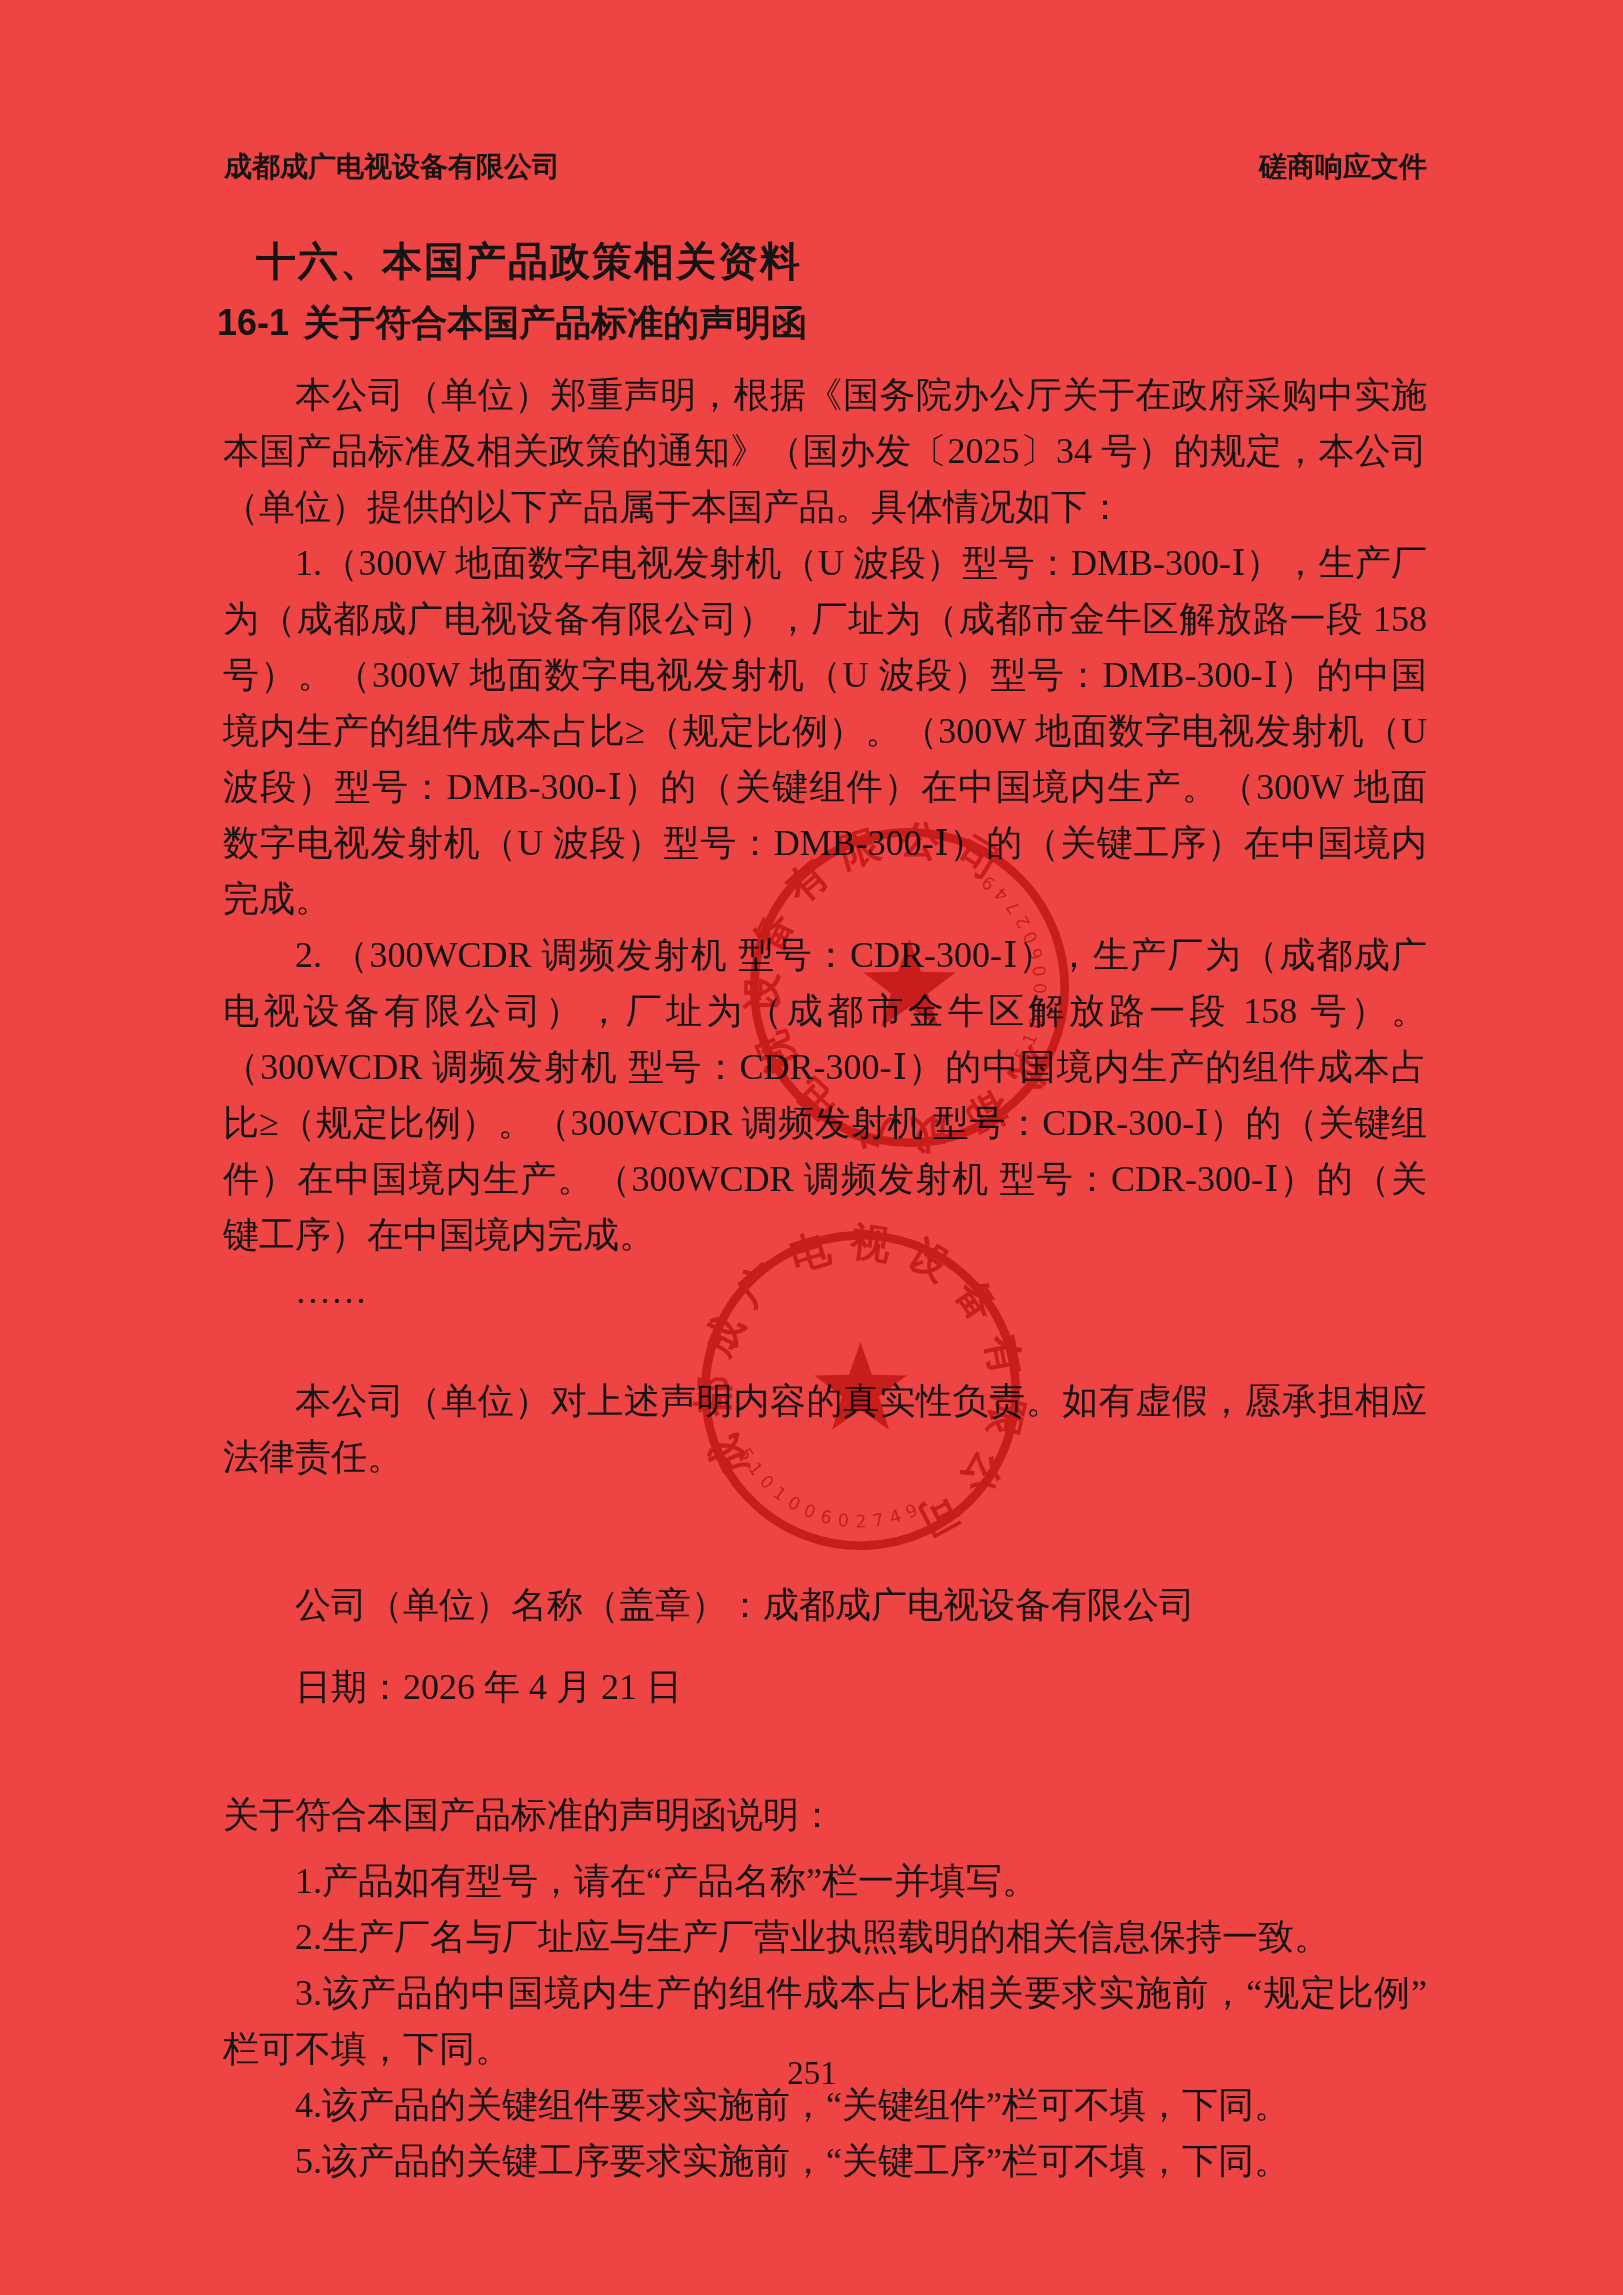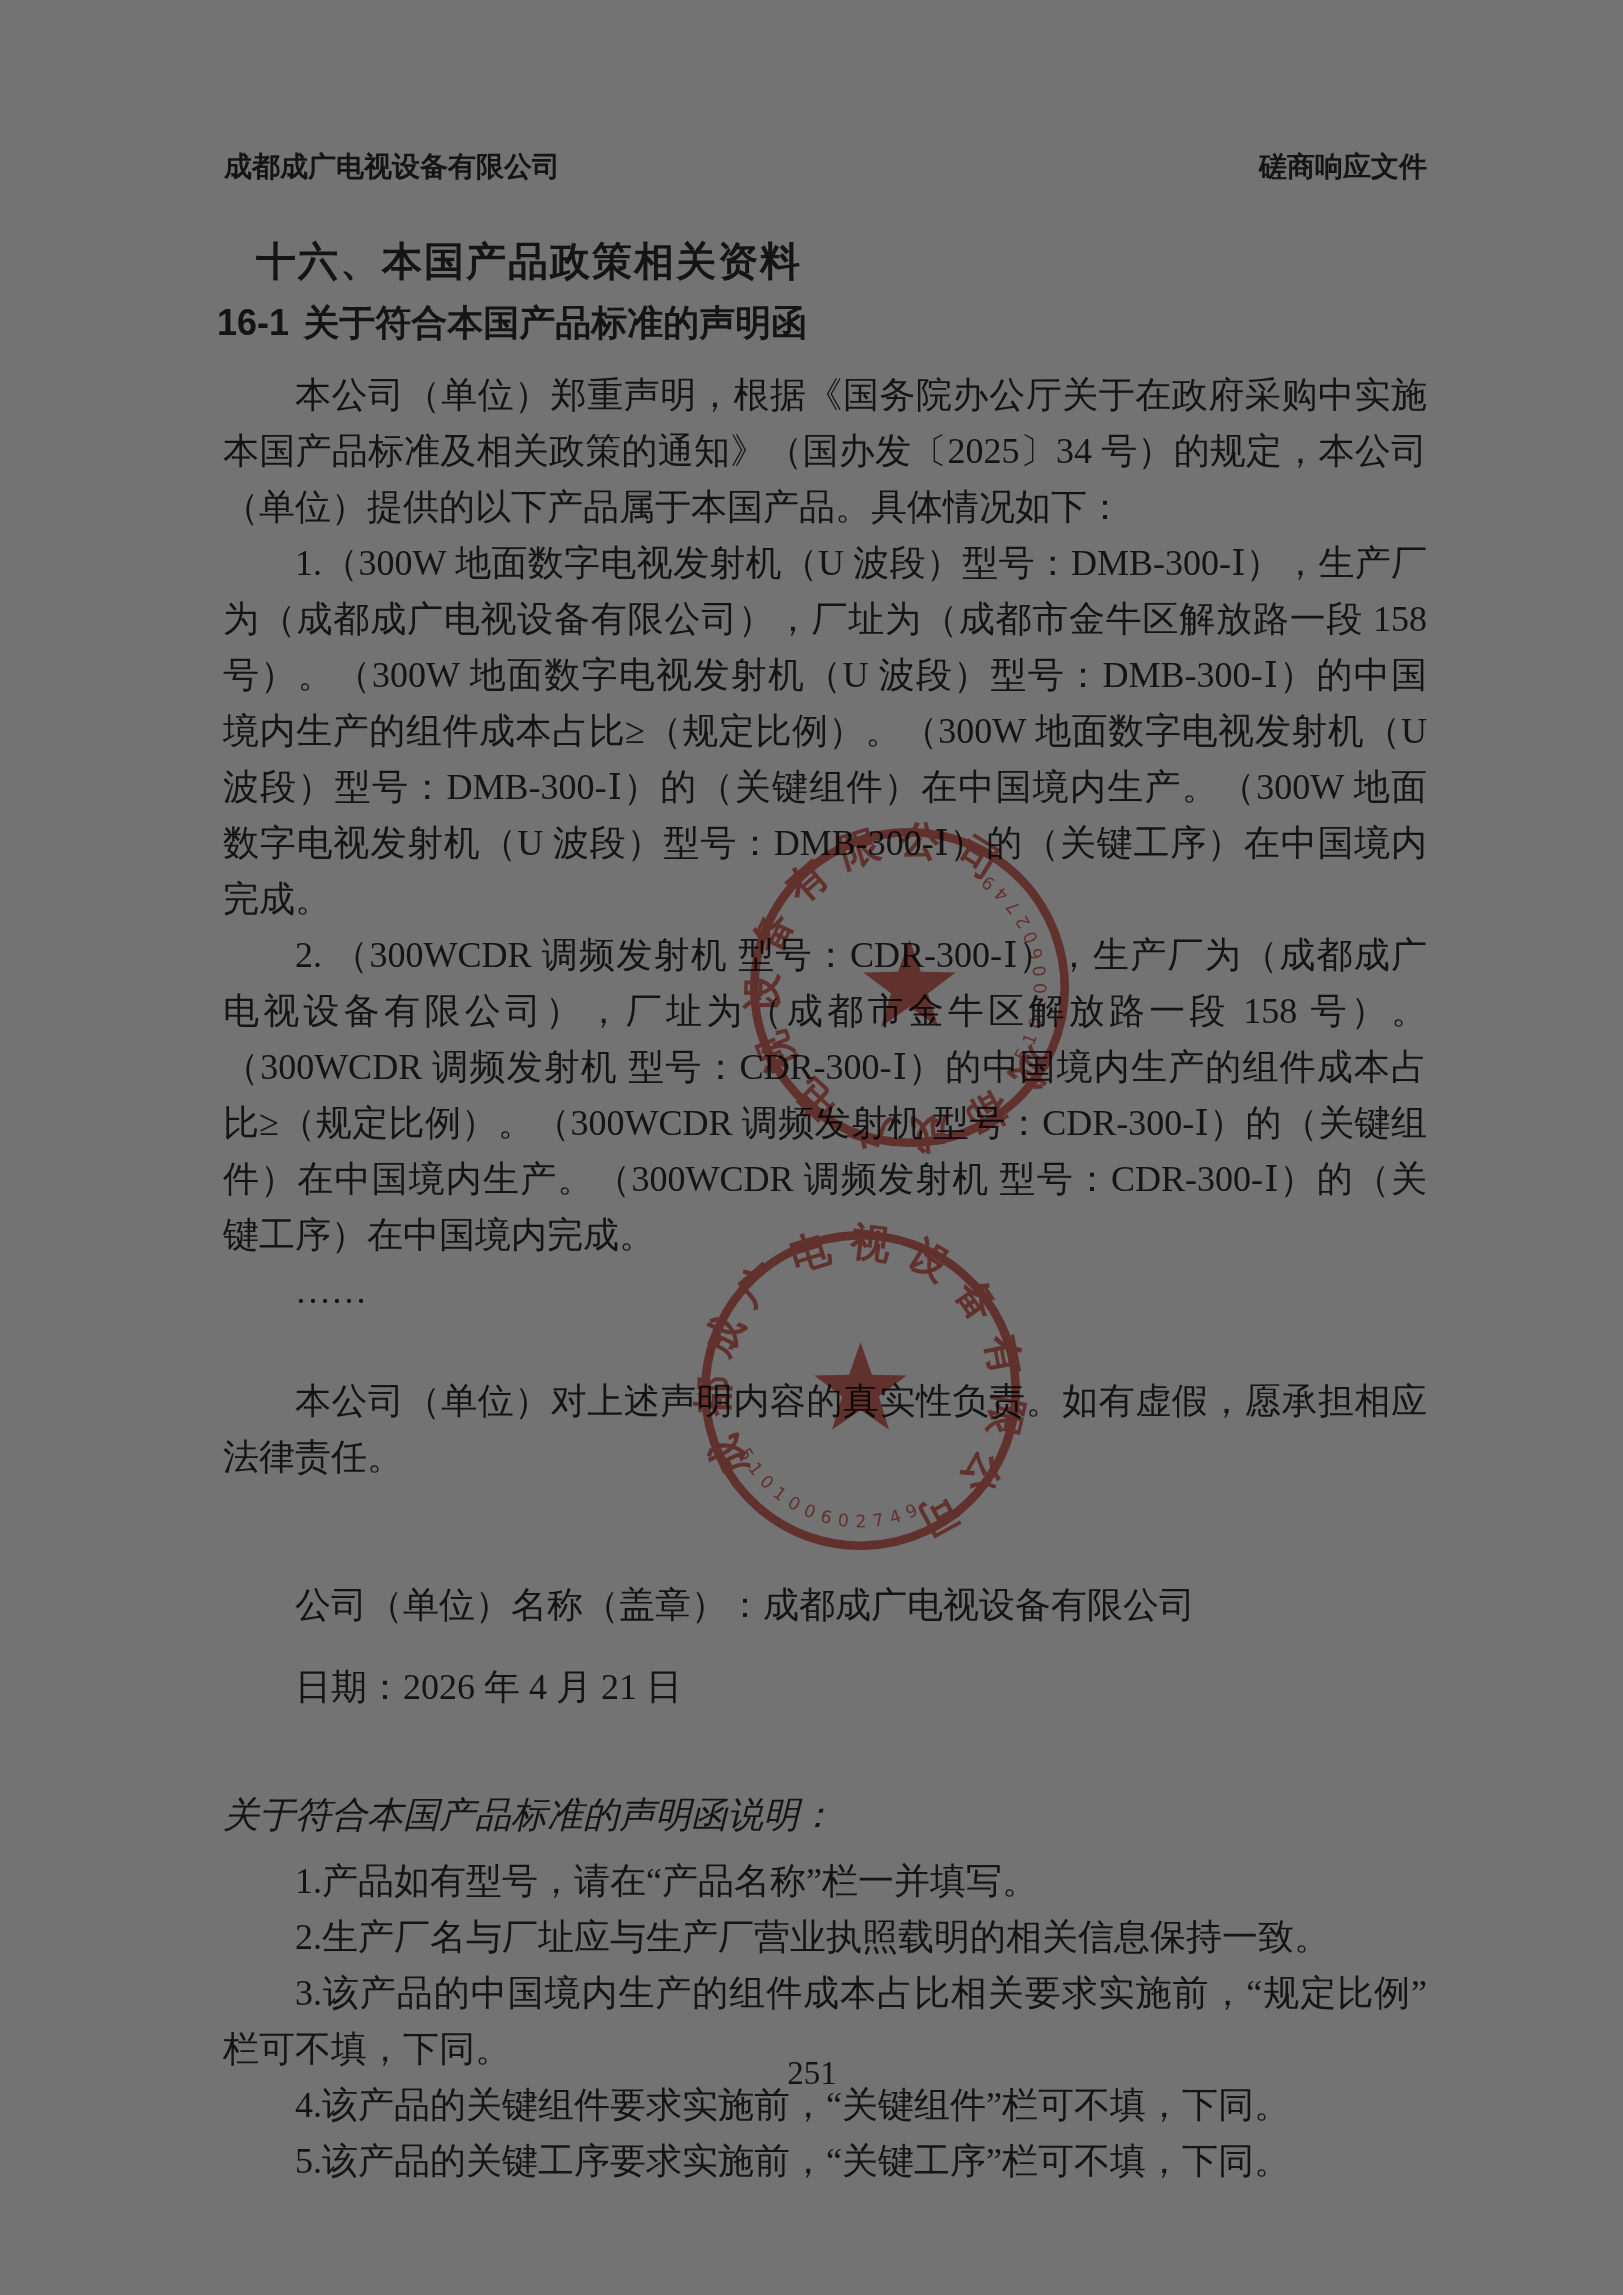--- a/index.html
+++ b/index.html
@@ -1,20 +1,20 @@
 <!DOCTYPE html>
 <html lang="zh" style="font-size:8.2px"><head>
 <meta charset="utf-8">
 <style>
   html,body{margin:0;padding:0;background:#d9d9d9;}
   .page{
     position:relative;
     width:1624px;
     height:2295px;
-    background:#737373;
+    background:#ef4444;
     overflow:hidden;
     font-family:"Liberation Serif","DejaVu Serif",serif;
     color:#141414;
   }
   
   .hdr{
     position:absolute;
     top:149px; left:224px; right:197px;
     display:flex; justify-content:space-between; align-items:baseline;
     font-family:"Liberation Sans","DejaVu Sans",sans-serif;
@@ -37,21 +37,21 @@
     position:absolute; top:367px; left:223px; width:1204px;
     font-size:36px; line-height:56px;
     text-align:justify;
   }
   .flow p{margin:0; text-indent:2em;}
   .flow p.noindent{text-indent:0;}
   .mt-ellipsis{margin-top:0;}
   .mt-liability{margin-top:54px !important;}
   .mt-sig{margin-top:92px !important;}
   .mt-date{margin-top:25.5px !important;}
-  .mt-notes-title{margin-top:72px !important;font-style:italic;}
+  .mt-notes-title{margin-top:72px !important;}
   .mt-note1{margin-top:10.2px !important;}
   
   .pageno{
     position:absolute; top:2058px; left:0; width:100%;
     text-align:center; font-size:33px; line-height:31px;
   }
   
   .stamp{
     position:absolute; width:337px; height:337px;
     opacity:.82; mix-blend-mode:multiply;

